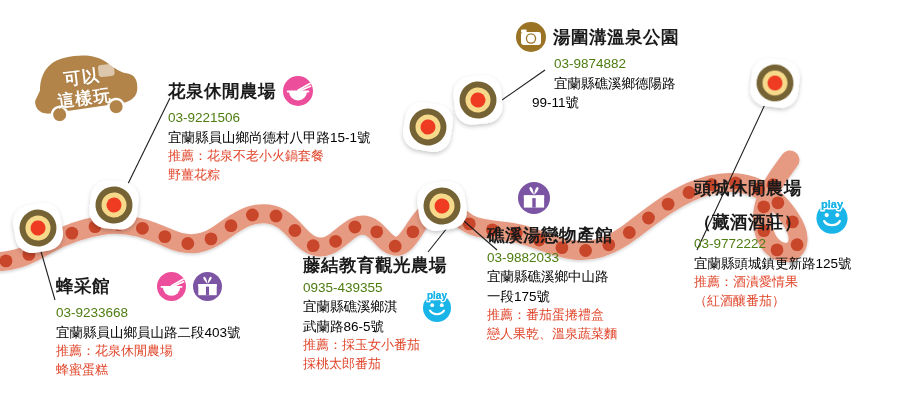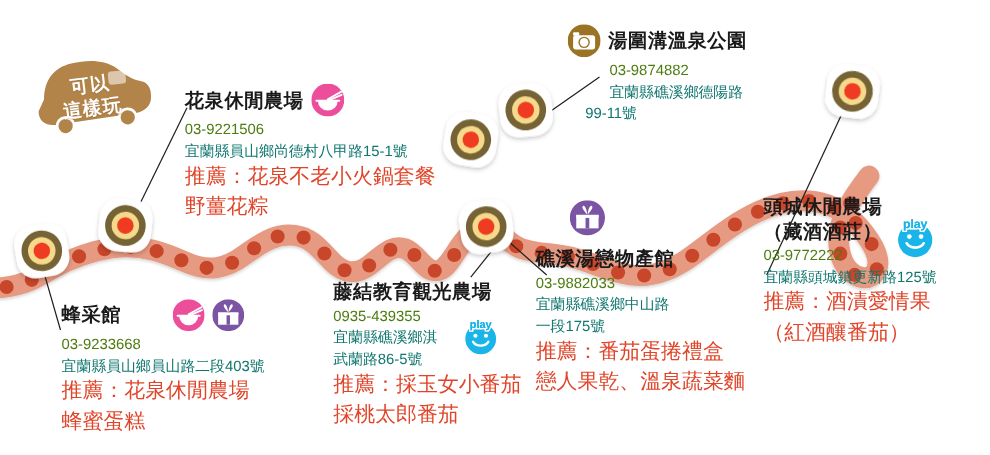--- a/index.html
+++ b/index.html
@@ -33,22 +33,22 @@
   
   .info{position:absolute;}
   .info .title{
     font-weight:bold;color:#1a1a1a;font-size:17.5px;line-height:1.18;
     white-space:nowrap;letter-spacing:.5px;
   }
   .info .phone{
     color:#4d7c0f;font-size:13.5px;line-height:1.45;margin-top:2px;
     font-family:"Liberation Sans","DejaVu Sans",sans-serif;letter-spacing:0;
   }
-  .info .addr{color:#0f766e;font-size:13.5px;line-height:1.45;white-space:nowrap;}
-  .info .rec{color:#e0452a;font-size:19px;line-height:1.45;white-space:nowrap;}
+  .info .addr{color:#000000;font-size:13.5px;line-height:1.45;white-space:nowrap;}
+  .info .rec{color:#e0452a;font-size:13px;line-height:1.45;white-space:nowrap;}
 
   .title-row{display:flex;align-items:center;gap:7px;}
 
   
   .ic{display:inline-block;border-radius:50%;position:relative;flex:none;}
   .ic svg{display:block;}
 
   
   .ic-abs{position:absolute;}
 
@@ -292,21 +292,21 @@
     <div class="title">礁溪湯戀物產館</div>
     <div class="phone">03-9882033</div>
     <div class="addr">宜蘭縣礁溪鄉中山路</div>
     <div class="addr">一段175號</div>
     <div class="rec">推薦：番茄蛋捲禮盒</div>
     <div class="rec">戀人果乾、溫泉蔬菜麵</div>
   </div>
 
   <div class="info" style="left:694px;top:178px;">
     <div class="title">頭城休閒農場</div>
-    <div class="title" style="margin-top:1px;">（藏酒酒莊）</div>
+    <div class="title" style="margin-top:13px;">（藏酒酒莊）</div>
     <div class="phone">03-9772222</div>
     <div class="addr">宜蘭縣頭城鎮更新路125號</div>
     <div class="rec">推薦：酒漬愛情果</div>
     <div class="rec">（紅酒釀番茄）</div>
   </div>
   <span class="ic ic-abs" style="left:812px;top:196px;">
     <svg width="40" height="40" viewBox="0 0 36 36">
       <circle cx="18" cy="20" r="14" fill="#19b5e8"></circle>
       <circle cx="13.2" cy="17.2" r="1.9" fill="#ffffff"></circle>
       <circle cx="22.8" cy="17.2" r="1.9" fill="#ffffff"></circle>

